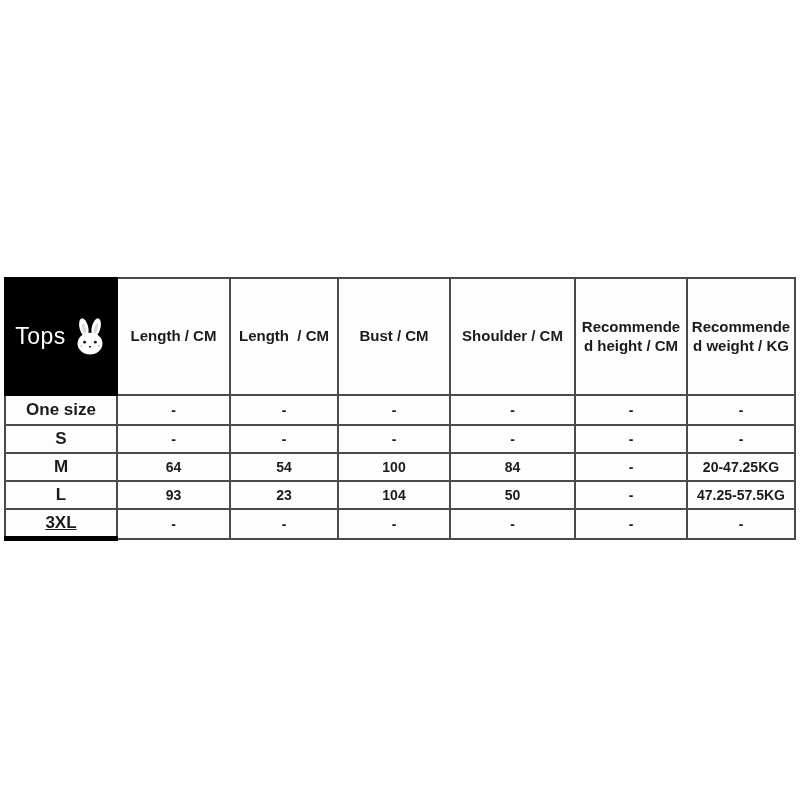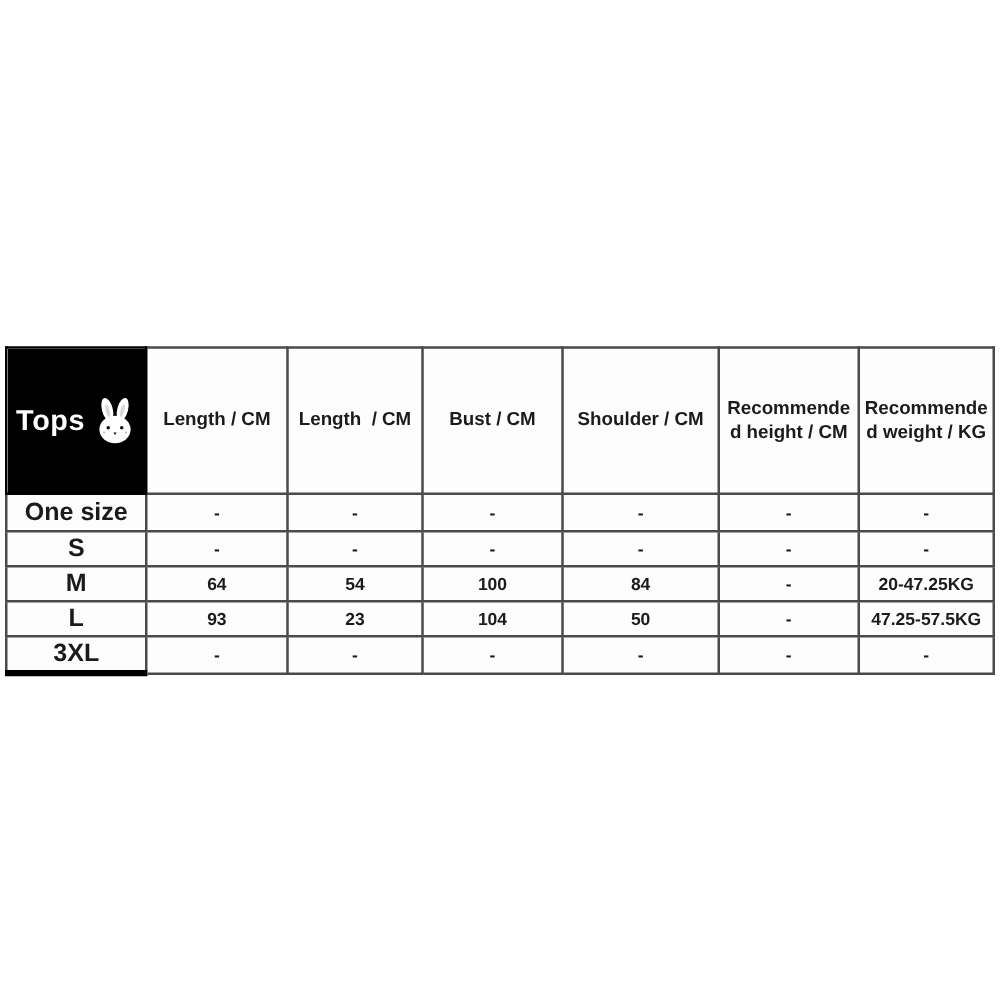--- a/index.html
+++ b/index.html
@@ -47,41 +47,42 @@
     border-color: #000000;
   }
   .corner-inner {
     display: flex;
     align-items: center;
     justify-content: center;
     gap: 7px;
   }
   .tops-label {
     font-size: 23px;
-    font-weight: bold;
+    font-weight: normal;
     letter-spacing: 0.5px;
   }
   .bunny {
     display: inline-flex;
     align-items: flex-end;
   }
   tbody td {
     height: 26px;
     font-size: 14px;
     background: #fdfdfd;
   }
   tbody td.size-cell {
-    font-size: 20px;
+    font-size: 17px;
     margin-top: 40px;
   }
   tbody tr:first-child td {
     height: 28px;
   }
   tbody tr:last-child td.size-cell {
     border-bottom: 5px solid #000000;
+    text-decoration: underline;
   }
 </style>
 </head>
 <body>
 
 <div class="page">
   <table class="size-table">
     <colgroup>
       <col style="width:112px">
       <col style="width:113px">

